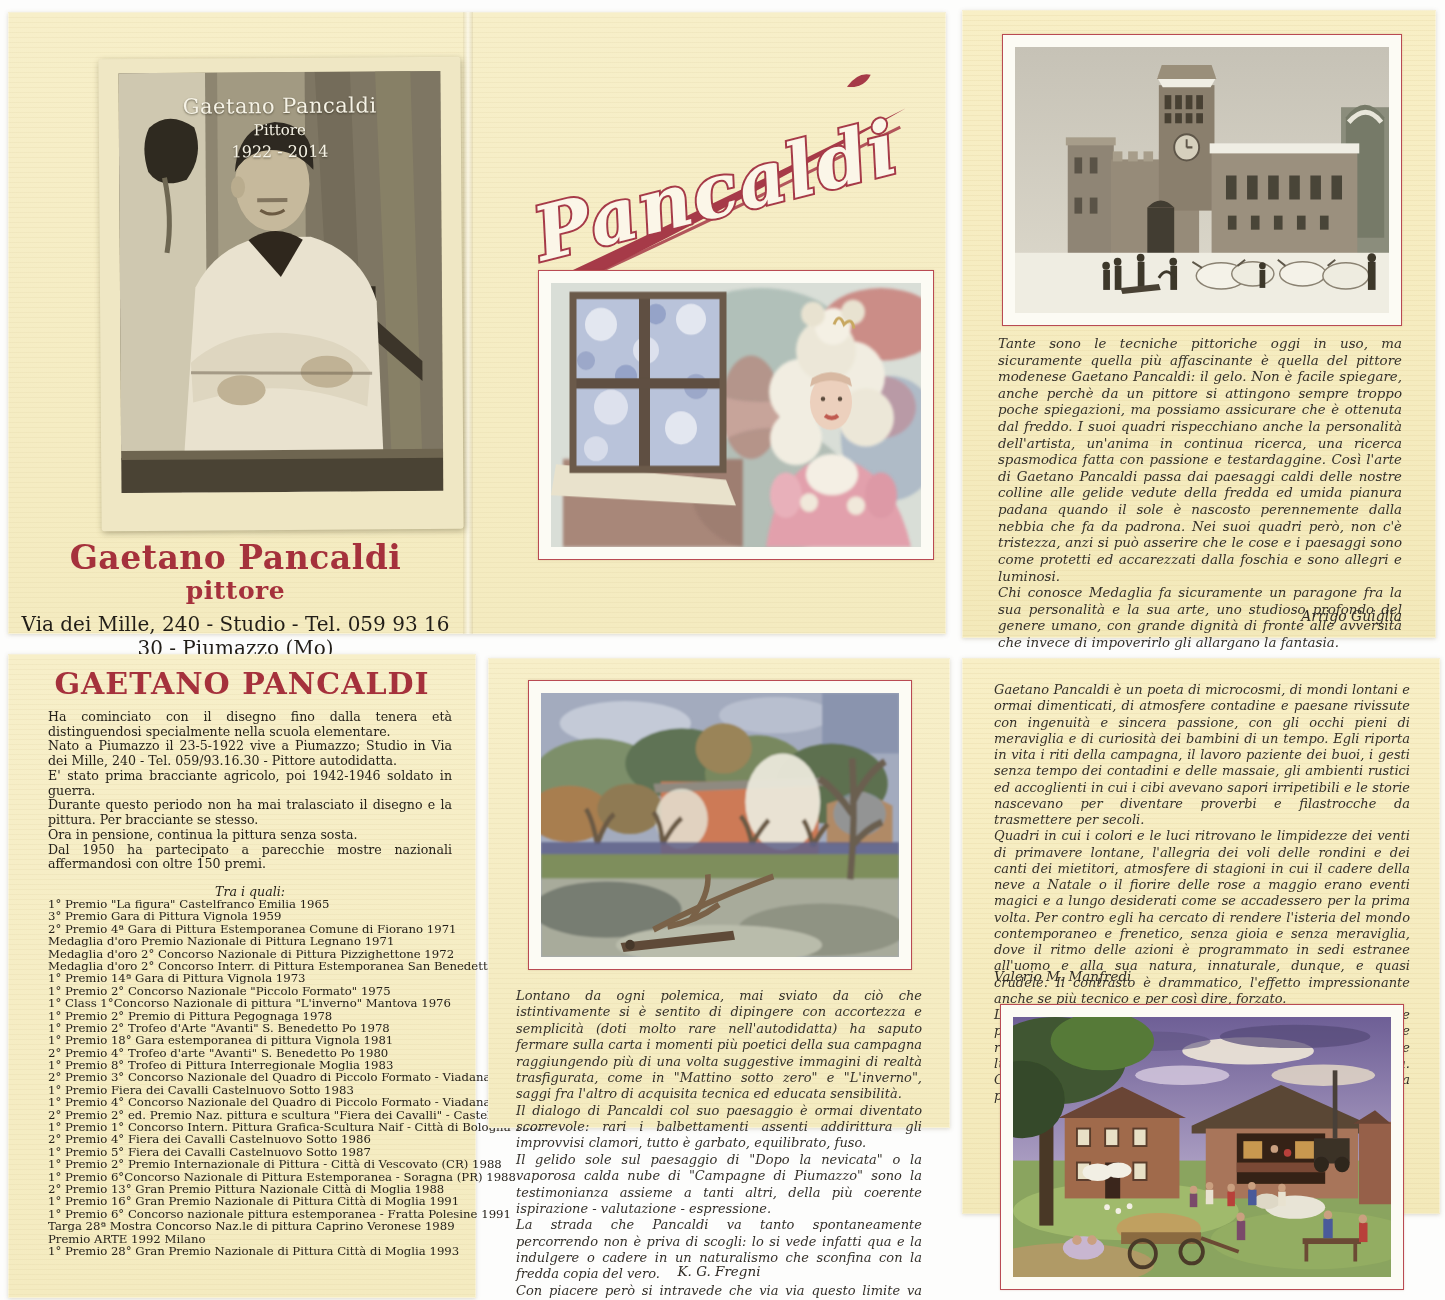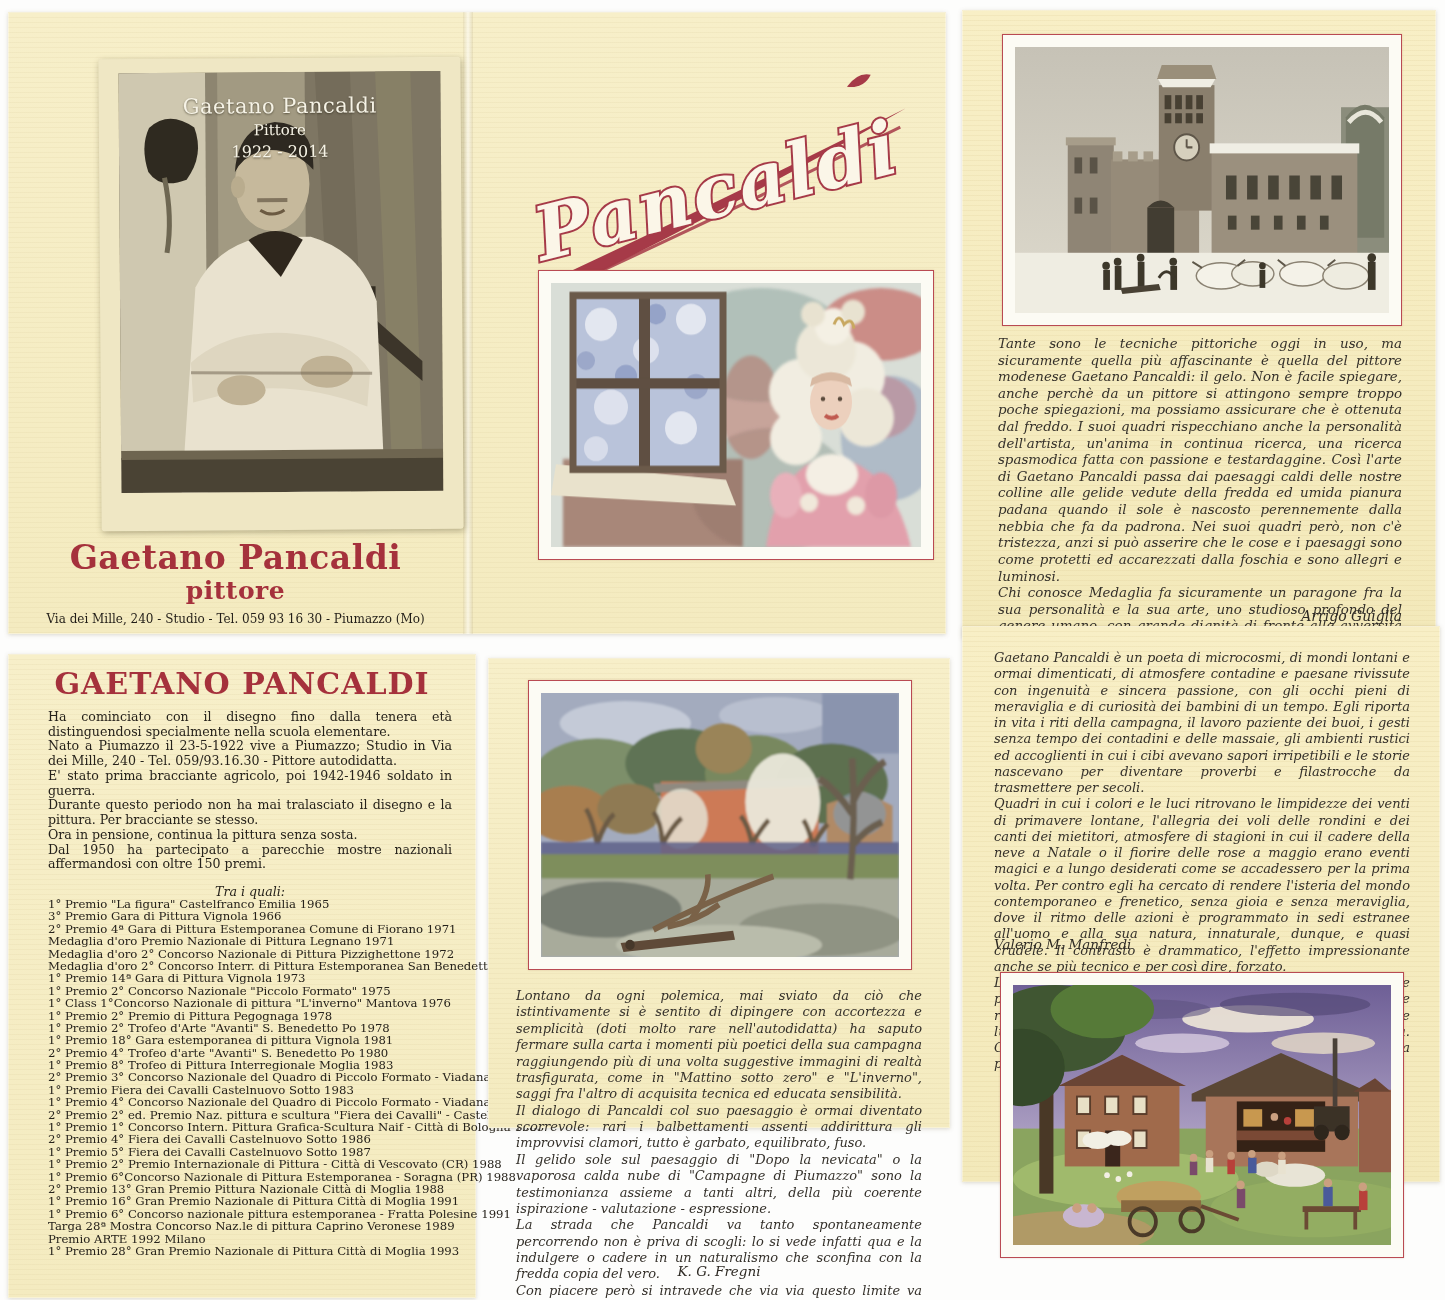--- a/index.html
+++ b/index.html
@@ -41,21 +41,21 @@
     text-shadow:0 1px 2px rgba(40,35,20,.6);z-index:5;
   }
   .photo-caption .l1{font-size:21px;letter-spacing:.5px;}
   .photo-caption .l2{font-size:15px;margin-top:3px;}
   .photo-caption .l3{font-size:16px;margin-top:3px;}
   .red-name{
     position:absolute;left:0;width:455px;text-align:center;
     color:#a5313c;font-weight:bold;letter-spacing:.5px;
   }
   .address{
-    position:absolute;left:0;width:455px;text-align:center;color:#211d17;font-size:12px;
+    position:absolute;left:0;width:455px;text-align:center;color:#211d17;font-size:20px;
   }
   .sig-wrap{position:absolute;}
   
   .big-title{
     position:absolute;left:0;right:0;text-align:center;color:#a5313c;
     font-weight:bold;font-size:30px;letter-spacing:1px;
   }
   .it-block{
     position:absolute;font-style:italic;color:#34302a;text-align:justify;
   }
@@ -286,21 +286,21 @@
       <div class="para">Ha cominciato con il disegno fino dalla tenera età distinguendosi specialmente nella scuola elementare.</div>
       <div class="para">Nato a Piumazzo il 23-5-1922 vive a Piumazzo; Studio in Via dei Mille, 240 - Tel. 059/93.16.30 - Pittore autodidatta.</div>
       <div class="para">E' stato prima bracciante agricolo, poi 1942-1946 soldato in guerra.</div>
       <div class="para">Durante questo periodo non ha mai tralasciato il disegno e la pittura. Per bracciante se stesso.</div>
       <div class="para">Ora in pensione, continua la pittura senza sosta.</div>
       <div class="para">Dal 1950 ha partecipato a parecchie mostre nazionali affermandosi con oltre 150 premi.</div>
     </div>
   <div class="bio-block tra" style="left:40px;top:221px;width:404px;font-size:12.6px;">Tra i quali:</div>
   <div class="bio-block awards" style="left:40px;top:244px;width:420px;font-size:11.7px;">
       <div class="award-line">1° Premio "La figura" Castelfranco Emilia 1965</div>
-      <div class="award-line">3° Premio Gara di Pittura Vignola 1966</div>
+      <div class="award-line">3° Premio Gara di Pittura Vignola 1959</div>
       <div class="award-line">2° Premio 4ª Gara di Pittura Estemporanea Comune di Fiorano 1971</div>
       <div class="award-line">Medaglia d'oro Premio Nazionale di Pittura Legnano 1971</div>
       <div class="award-line">Medaglia d'oro 2° Concorso Nazionale di Pittura Pizzighettone 1972</div>
       <div class="award-line">Medaglia d'oro 2° Concorso Interr. di Pittura Estemporanea San Benedetto Po 1973</div>
       <div class="award-line">1° Premio 14ª Gara di Pittura Vignola 1973</div>
       <div class="award-line">1° Premio 2° Concorso Nazionale "Piccolo Formato" 1975</div>
       <div class="award-line">1° Class 1°Concorso Nazionale di pittura "L'inverno" Mantova 1976</div>
       <div class="award-line">1° Premio 2° Premio di Pittura Pegognaga 1978</div>
       <div class="award-line">1° Premio 2° Trofeo d'Arte "Avanti" S. Benedetto Po 1978</div>
       <div class="award-line">1° Premio 18° Gara estemporanea di pittura Vignola 1981</div>
@@ -376,21 +376,21 @@
   <div class="it-block" style="left:28px;top:330px;width:406px;font-size:13px;line-height:1.26;">
       <div class="para">Lontano da ogni polemica, mai sviato da ciò che istintivamente si è sentito di dipingere con accortezza e semplicità (doti molto rare nell'autodidatta) ha saputo fermare sulla carta i momenti più poetici della sua campagna raggiungendo più di una volta suggestive immagini di realtà trasfigurata, come in "Mattino sotto zero" e "L'inverno", saggi fra l'altro di acquisita tecnica ed educata sensibilità.</div>
       <div class="para">Il dialogo di Pancaldi col suo paesaggio è ormai diventato scorrevole: rari i balbettamenti assenti addirittura gli improvvisi clamori, tutto è garbato, equilibrato, fuso.</div>
       <div class="para">Il gelido sole sul paesaggio di "Dopo la nevicata" o la vaporosa calda nube di "Campagne di Piumazzo" sono la testimonianza assieme a tanti altri, della più coerente ispirazione - valutazione - espressione.</div>
       <div class="para">La strada che Pancaldi va tanto spontaneamente percorrendo non è priva di scogli: lo si vede infatti qua e la indulgere o cadere in un naturalismo che sconfina con la fredda copia del vero.</div>
       <div class="para">Con piacere però si intravede che via via questo limite va diradandosi, forse per merito dei contatti sempre più frequenti col mondo della pittura.</div>
     </div>
   <div class="it-block author" style="left:28px;top:595px;width:406px;font-size:13.5px;text-align:center;">K. G. Fregni</div>
 </div>
 
-<div class="panel warm" style="left:962px;top:626px;width:478px;height:556px;">
+<div class="panel warm" style="left:962px;top:658px;width:478px;height:556px;">
   <div class="it-block" style="left:32px;top:24px;width:416px;font-size:13px;line-height:1.25;">
       <div class="para">Gaetano Pancaldi è un poeta di microcosmi, di mondi lontani e ormai dimenticati, di atmosfere contadine e paesane rivissute con ingenuità e sincera passione, con gli occhi pieni di meraviglia e di curiosità dei bambini di un tempo. Egli riporta in vita i riti della campagna, il lavoro paziente dei buoi, i gesti senza tempo dei contadini e delle massaie, gli ambienti rustici ed accoglienti in cui i cibi avevano sapori irripetibili e le storie nascevano per diventare proverbi e filastrocche da trasmettere per secoli.</div>
       <div class="para">Quadri in cui i colori e le luci ritrovano le limpidezze dei venti di primavere lontane, l'allegria dei voli delle rondini e dei canti dei mietitori, atmosfere di stagioni in cui il cadere della neve a Natale o il fiorire delle rose a maggio erano eventi magici e a lungo desiderati come se accadessero per la prima volta. Per contro egli ha cercato di rendere l'isteria del mondo contemporaneo e frenetico, senza gioia e senza meraviglia, dove il ritmo delle azioni è programmato in sedi estranee all'uomo e alla sua natura, innaturale, dunque, e quasi crudele. Il contrasto è drammatico, l'effetto impressionante anche se più tecnico e per così dire, forzato.</div>
       <div class="para">La vera ispirazione di Pancaldi è il mondo perduto delle processioni e della trebbiatura, delle stalle e delle aie risplendenti di pula dorata, dei pulcini che seguono le chiocce lungo i filari dissodati dalla fatica della vanga e della zappa. C'è il senso della fatica più aspra, nei suoi quadri, e della gioia più semplice e pura.</div>
     </div>
   <div class="it-block author" style="left:32px;top:300px;width:416px;font-size:13.5px;text-align:left;">Valerio M. Manfredi</div>
   <div class="painting-card" style="left:38px;top:346px;width:404px;height:286px;">
     <svg class="painting" viewBox="0 0 402 268" preserveAspectRatio="none">
       <defs>
         <filter id="fb">

